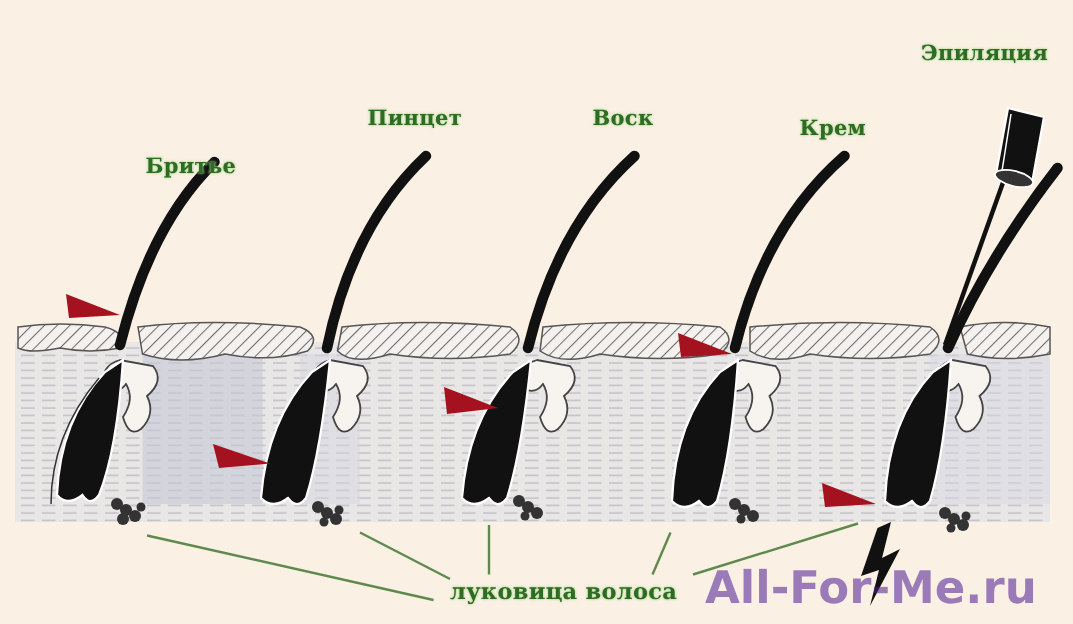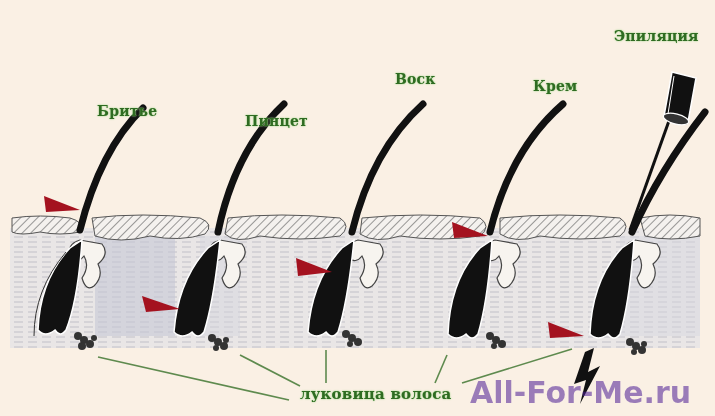--- a/index.html
+++ b/index.html
@@ -140,21 +140,21 @@
     <g stroke="#5e8a4e" stroke-width="1.6">
       <line x1="98" y1="357" x2="289" y2="400"></line>
       <line x1="240" y1="355" x2="300" y2="386"></line>
       <line x1="326" y1="350" x2="326" y2="383"></line>
       <line x1="447" y1="355" x2="435" y2="383"></line>
       <line x1="572" y1="349" x2="462" y2="383"></line>
     </g>
   </svg>
 
   <div class="label" style="left:97px; top:71px;margin-top:32px;">Бритье</div>
-  <div class="label" style="left:245px; top:71px;margin-top:42px;">Пинцет</div>
+  <div class="label" style="left:245px; top:71px;">Пинцет</div>
   <div class="label" style="left:395px; top:71px;">Воск</div>
   <div class="label" style="left:533px; top:78px;">Крем</div>
   <div class="label" style="left:614px; top:28px;">Эпиляция</div>
 
   <div class="label bottom-label" style="left:300px; top:385px;">луковица волоса</div>
 
   <div class="watermark" style="left:470px; top:375px;">All-For-Me.ru</div>
 </div>
 
 </body></html>

